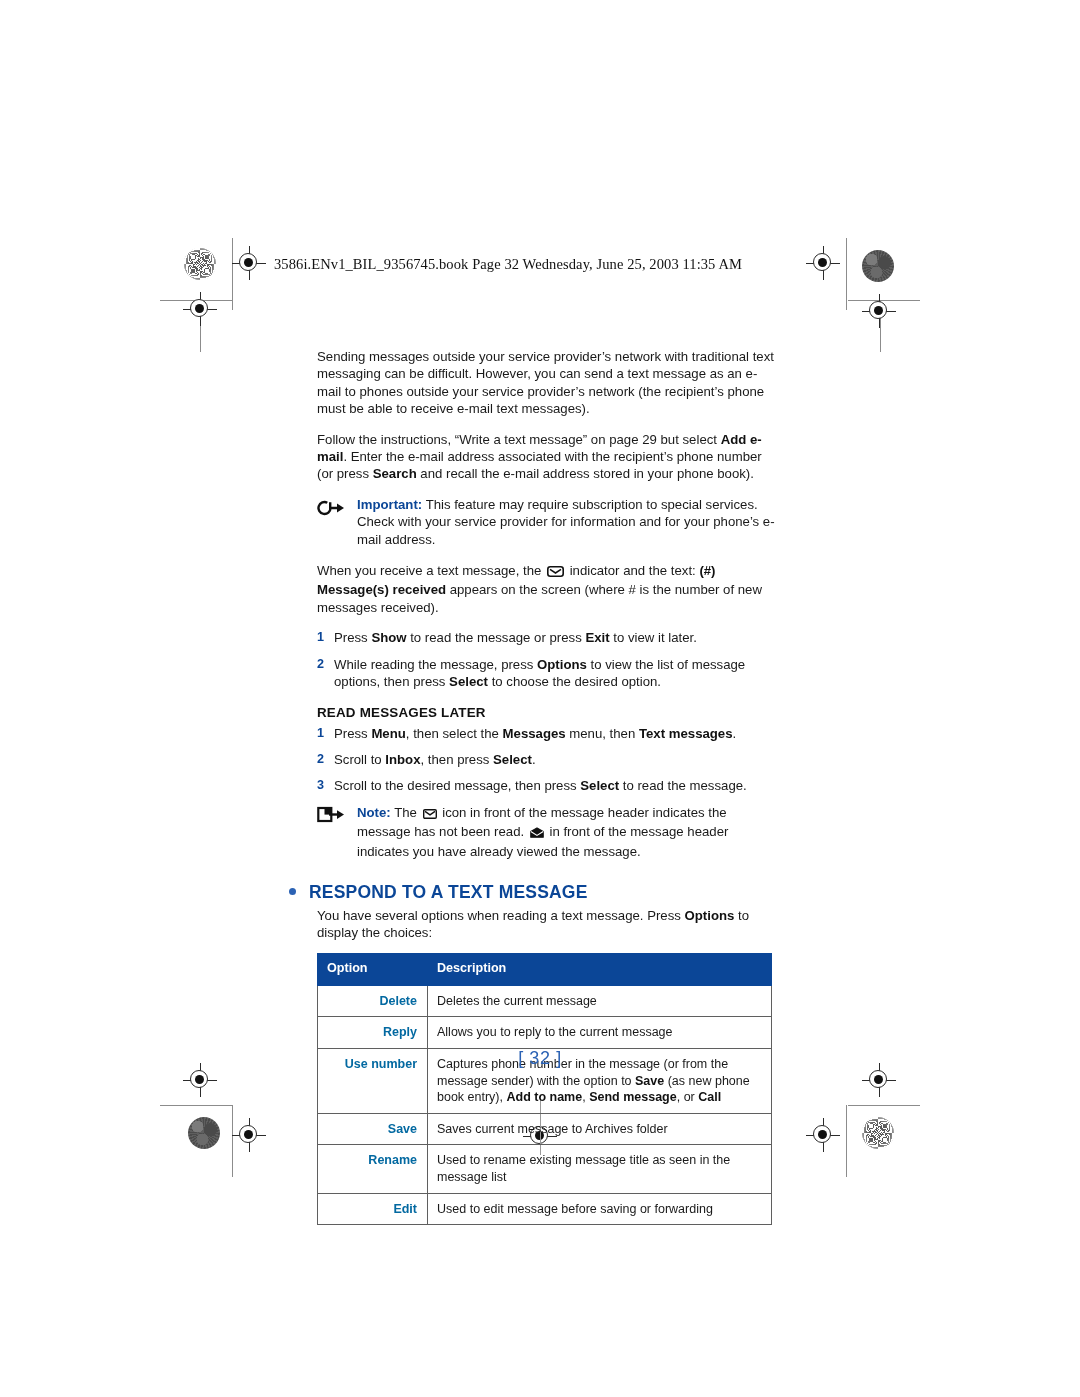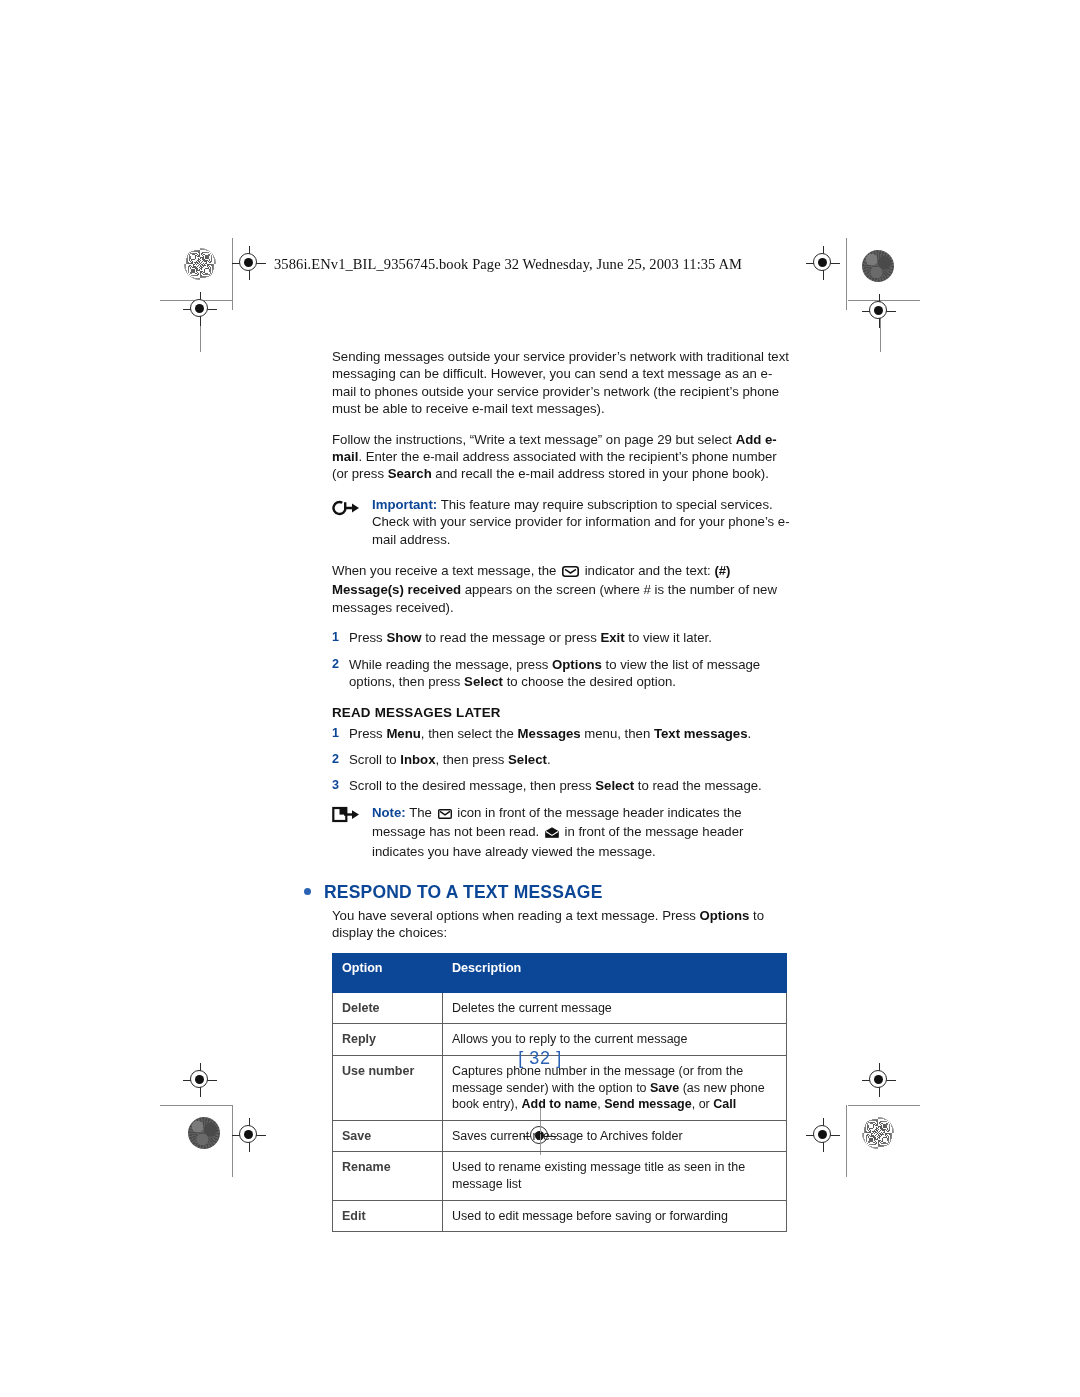--- a/index.html
+++ b/index.html
@@ -85,21 +85,21 @@
     top: 256px;
     font-family: "Liberation Serif", serif;
     font-size: 14.5px;
     color: #111;
     white-space: nowrap;
     letter-spacing: 0.1px;
   }
 
   .content {
     position: absolute;
-    left: 332px;
+    left: 317px;
     top: 348px;
     width: 458px;
   }
 
   p.body {
     margin: 0 0 13px 0;
     font-size: 13.2px;
     line-height: 17.4px;
     color: #1a1a1a;
     text-align: left;
@@ -183,32 +183,32 @@
     width: 455px;
     margin-top: 11px;
     table-layout: fixed;
   }
   table.opt th {
     background: #0b4697;
     color: #ffffff;
     font-size: 12.6px;
     font-weight: bold;
     text-align: left;
-    padding: 7px 10px 17px 9px;
+    padding: 7px 10px 10px 9px;
     border: 1px solid #0b4697;
   }
   table.opt td {
     border: 1px solid #5f5f5f;
     padding: 7px 10px 7px 9px;
     font-size: 12.5px;
     line-height: 16.6px;
     color: #1a1a1a;
     vertical-align: top;
   }
-  table.opt td.optname { font-weight: bold; color: #404040; }
+  table.opt td.optname { font-weight: bold; color: #0369a1; text-align: right; }
   table.opt col.c1 { width: 110px; }
 
   .pagenum {
     position: absolute;
     left: 0; right: 0;
     top: 1048px;
     text-align: center;
     color: #2b62b4;
     font-size: 18px;
     letter-spacing: 0.6px;

